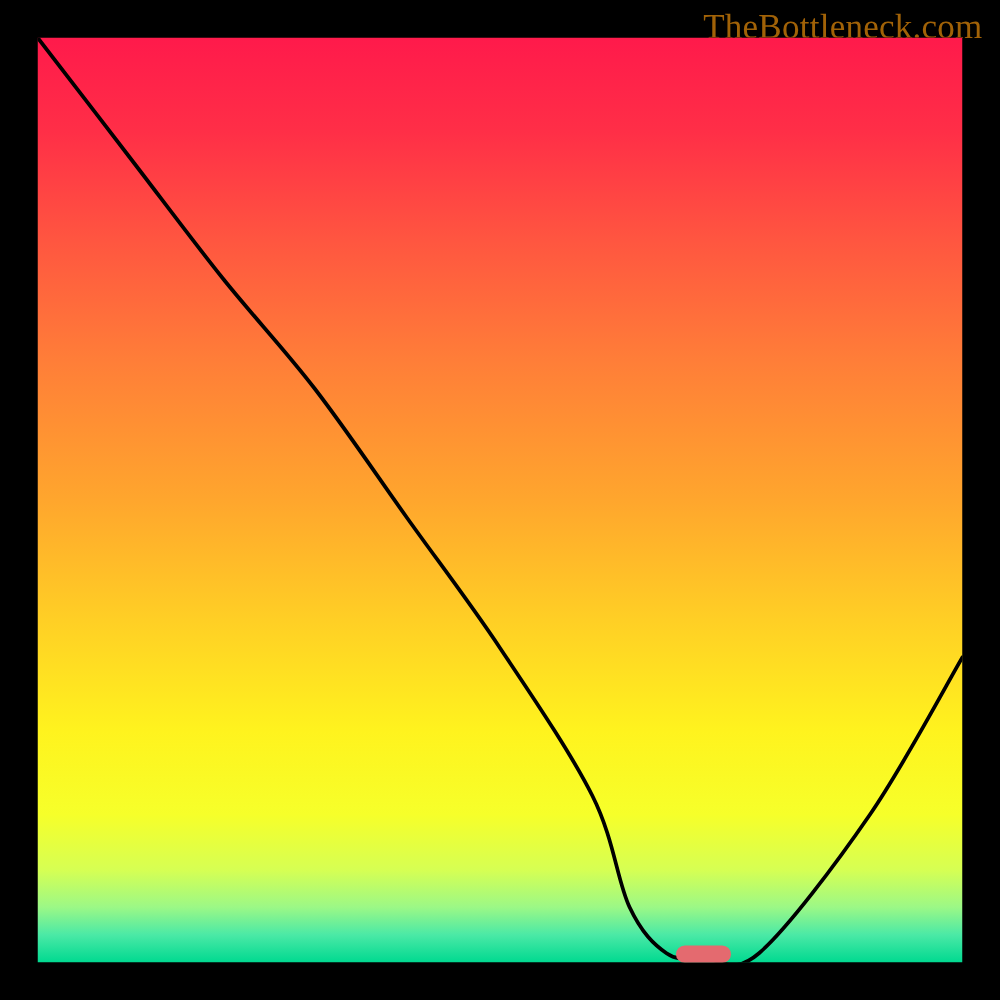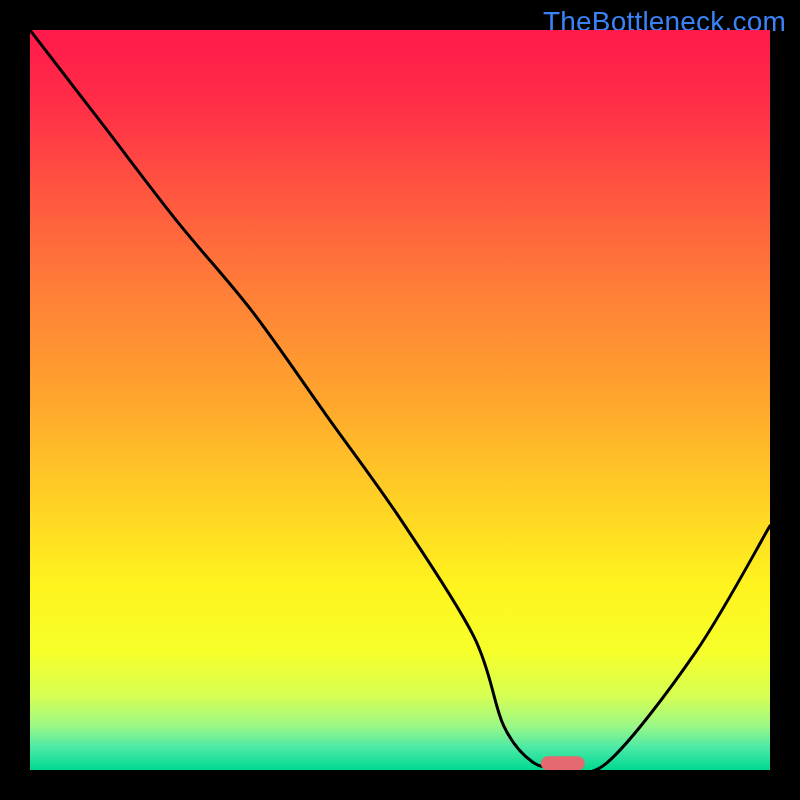--- a/index.html
+++ b/index.html
@@ -15,23 +15,23 @@
     left: 0;
     top: 0;
     width: 800px;
     height: 800px;
     background: #000;
   }
   .watermark {
     position: absolute;
     top: 6px;
     right: 14px;
-    font-family: Liberation Sans, sans-serif;
+    font-family: Liberation Serif, serif;
     font-size: 28px;
-    color: #3b82f6;
+    color: #a16207;
     font-weight: 500;
     letter-spacing: 0.2px;
   }
   .plot-outer {
     position: absolute;
     left: 30px;
     top: 30px;
     width: 740px;
     height: 740px;
     background: #000;

